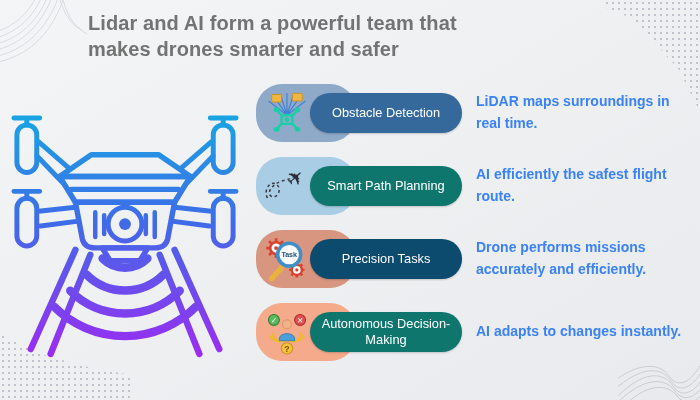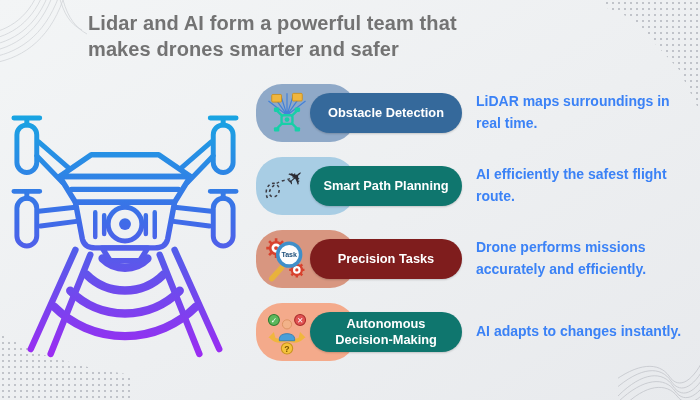--- a/index.html
+++ b/index.html
@@ -40,21 +40,21 @@
   .features { position:absolute; left:256px; top:84px; display:flex; flex-direction:column; gap:15px; }
   .row { display:flex; align-items:center; }
   .capsule {
     flex:none; width:100px; height:58px; border-radius:26px;
     display:flex; align-items:center; padding-left:7px;
   }
   .icon-box { width:48px; height:48px; flex:none; }
   .pill {
     flex:none; width:152px; min-height:40px; margin-left:-46px;
     border-radius:22px; display:flex; align-items:center; justify-content:center;
-    text-align:center; color:#fff; font-weight:bold; font-size:12.8px;
+    text-align:center; color:#fff; font-weight:normal; font-size:12.8px;
     line-height:1.25; padding:2px 10px;
     box-shadow:0 1px 2px rgba(0,0,0,.18);
   }
   .desc {
     margin-left:14px; width:212px;
     font-size:14px; font-weight:bold; color:#3b82f6; line-height:1.55;
   }
 </style>
 </head>
 <body>
@@ -204,21 +204,21 @@
             <circle cx="31" cy="32" r="4.6" fill="#fff"></circle>
           </g>
           <circle cx="31" cy="32" r="1.5" fill="#d8422e"></circle>
 
           <path d="M8 40 L17 30" stroke="#e8b23c" stroke-width="5" stroke-linecap="round"></path>
 
           <circle cx="24" cy="18" r="10.5" fill="#fdfdfd" stroke="#3f8fc9" stroke-width="3.2"></circle>
           <text x="24" y="20.5" font-size="6.5" font-weight="bold" fill="#1d4f7a" text-anchor="middle" font-family="Liberation Sans, sans-serif">Task</text>
         </svg>
       </div>
-      <div class="pill" style="background: #7f1d1d;">
+      <div class="pill" style="background: #0c4a6e;">
         <span>Precision Tasks</span>
       </div>
       <div class="desc">Drone performs missions accurately and efficiently.</div>
     </div>
 
     <div class="row">
       <div class="capsule" style="background: rgb(244, 170, 139);">
         <svg class="icon-box" viewBox="0 0 44 44">
 
           <g fill="none" stroke="#f0b63e" stroke-width="3.4" stroke-linecap="round">

